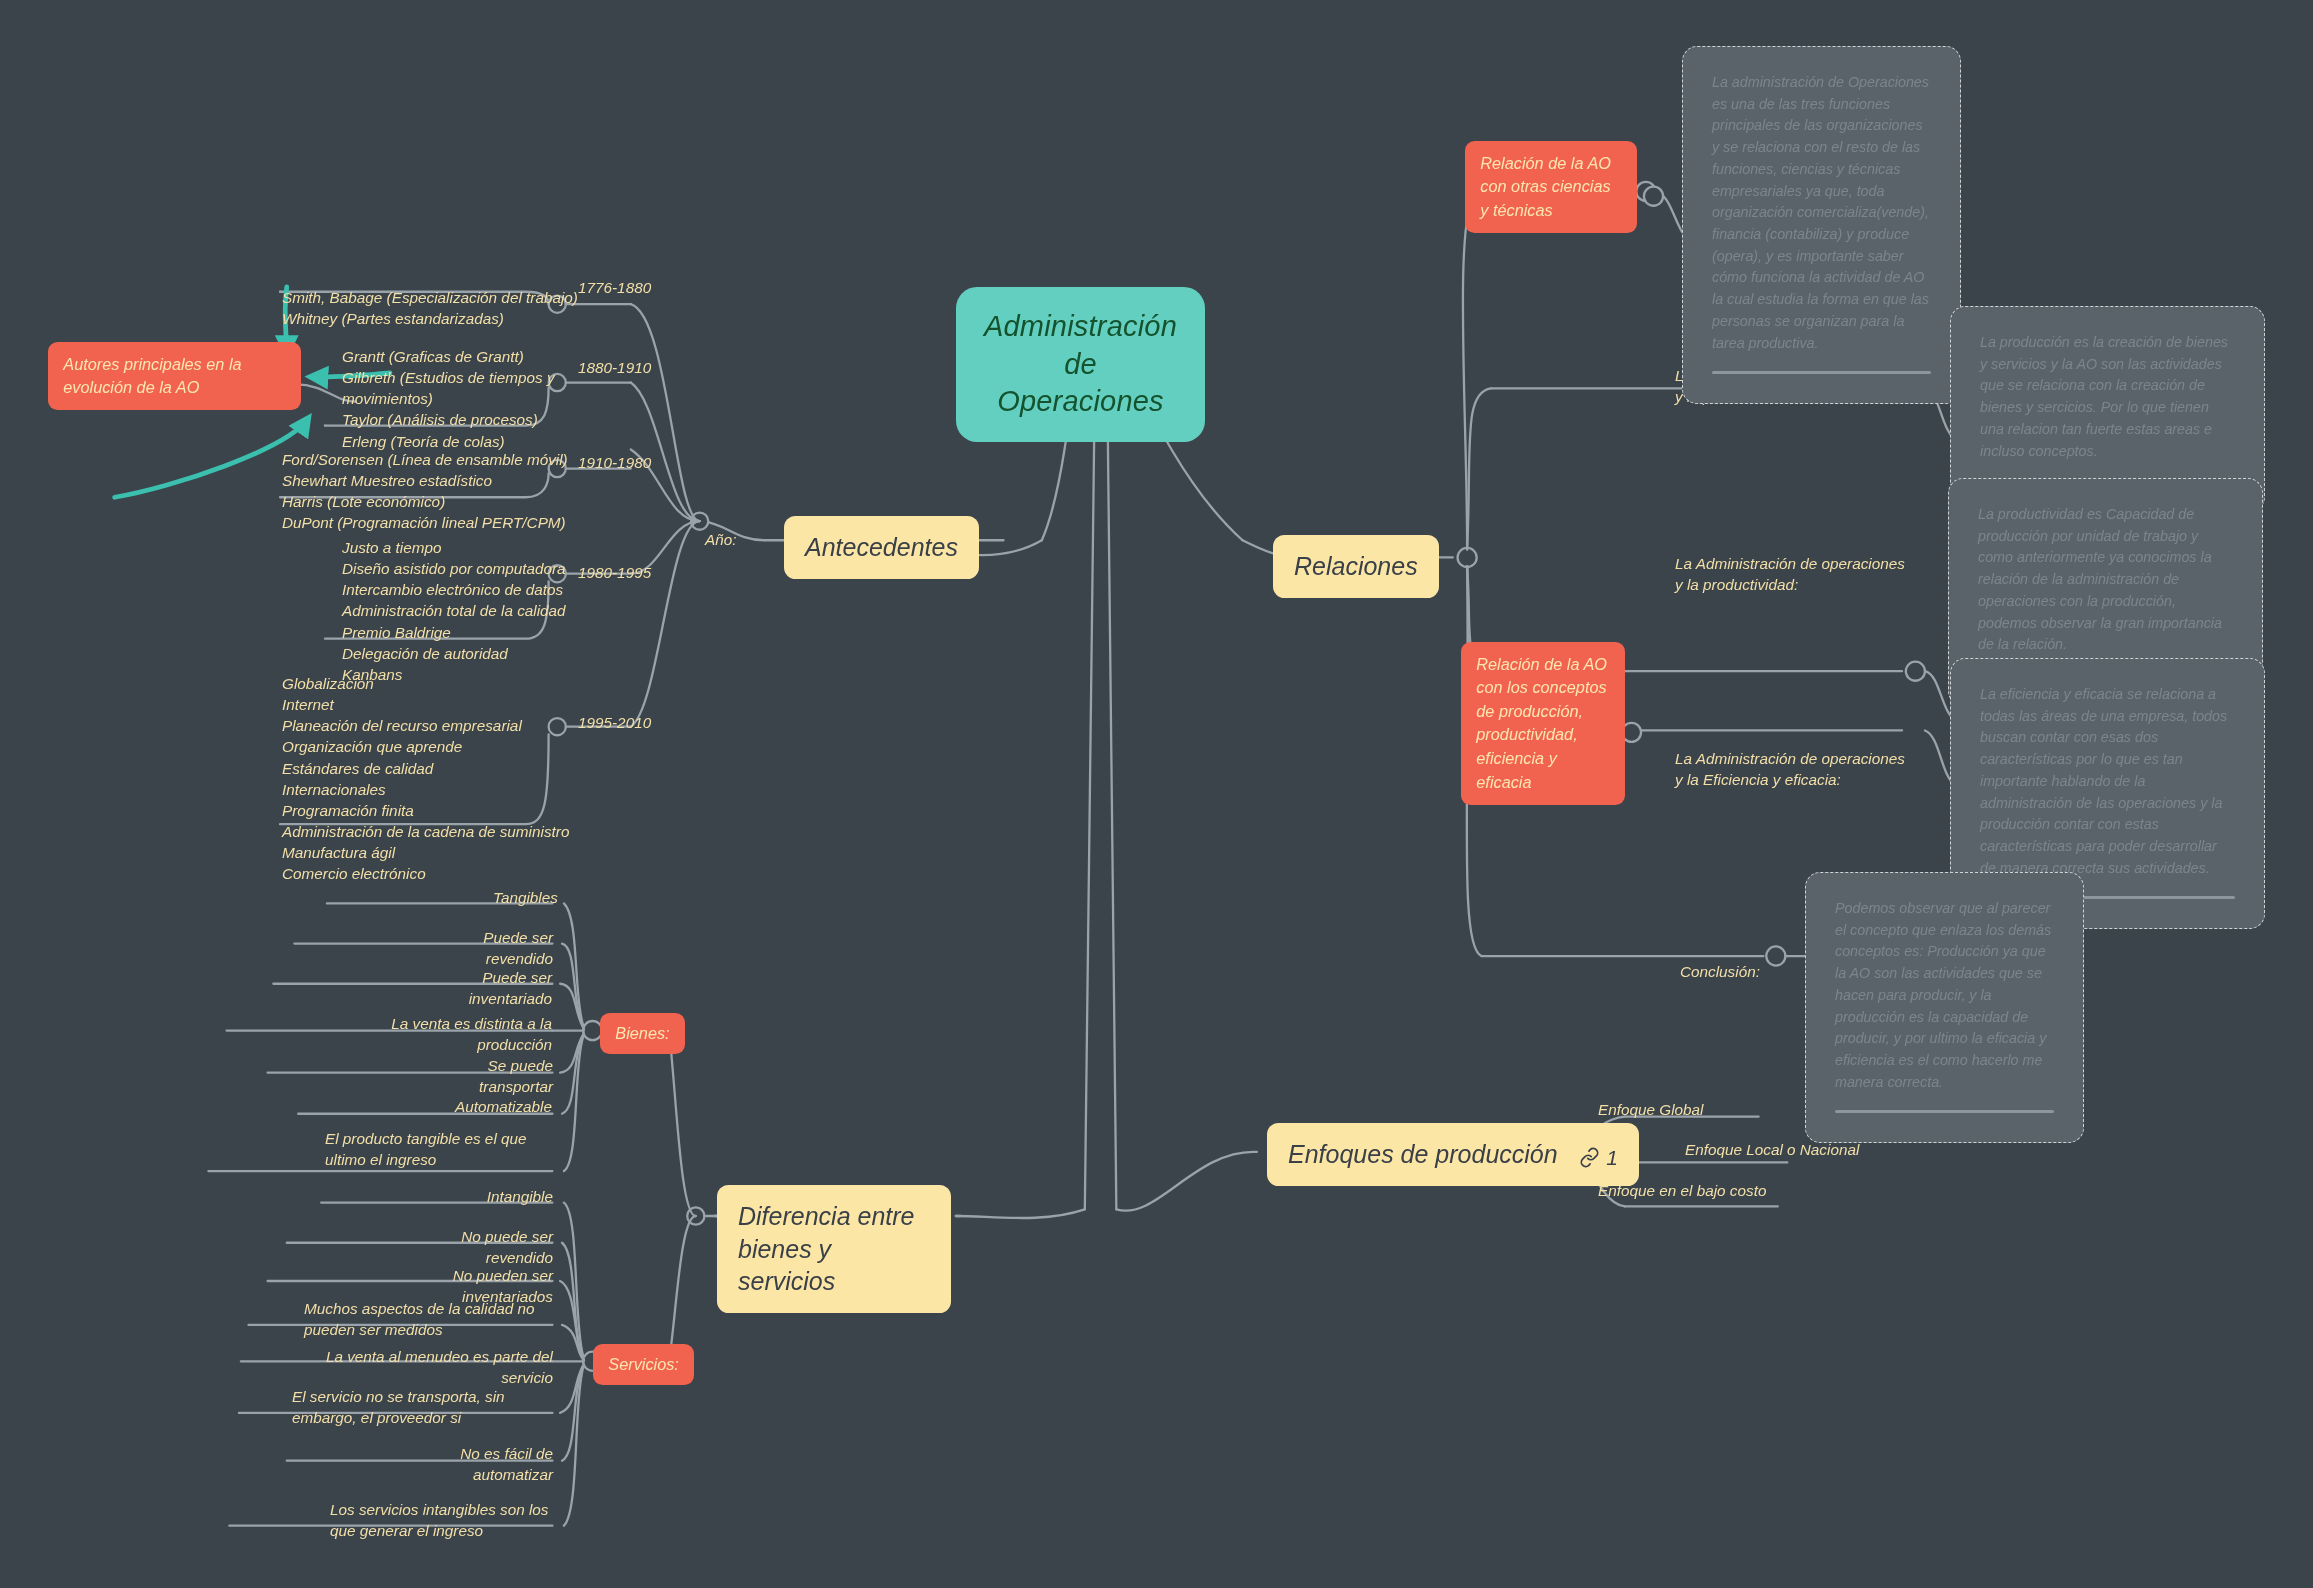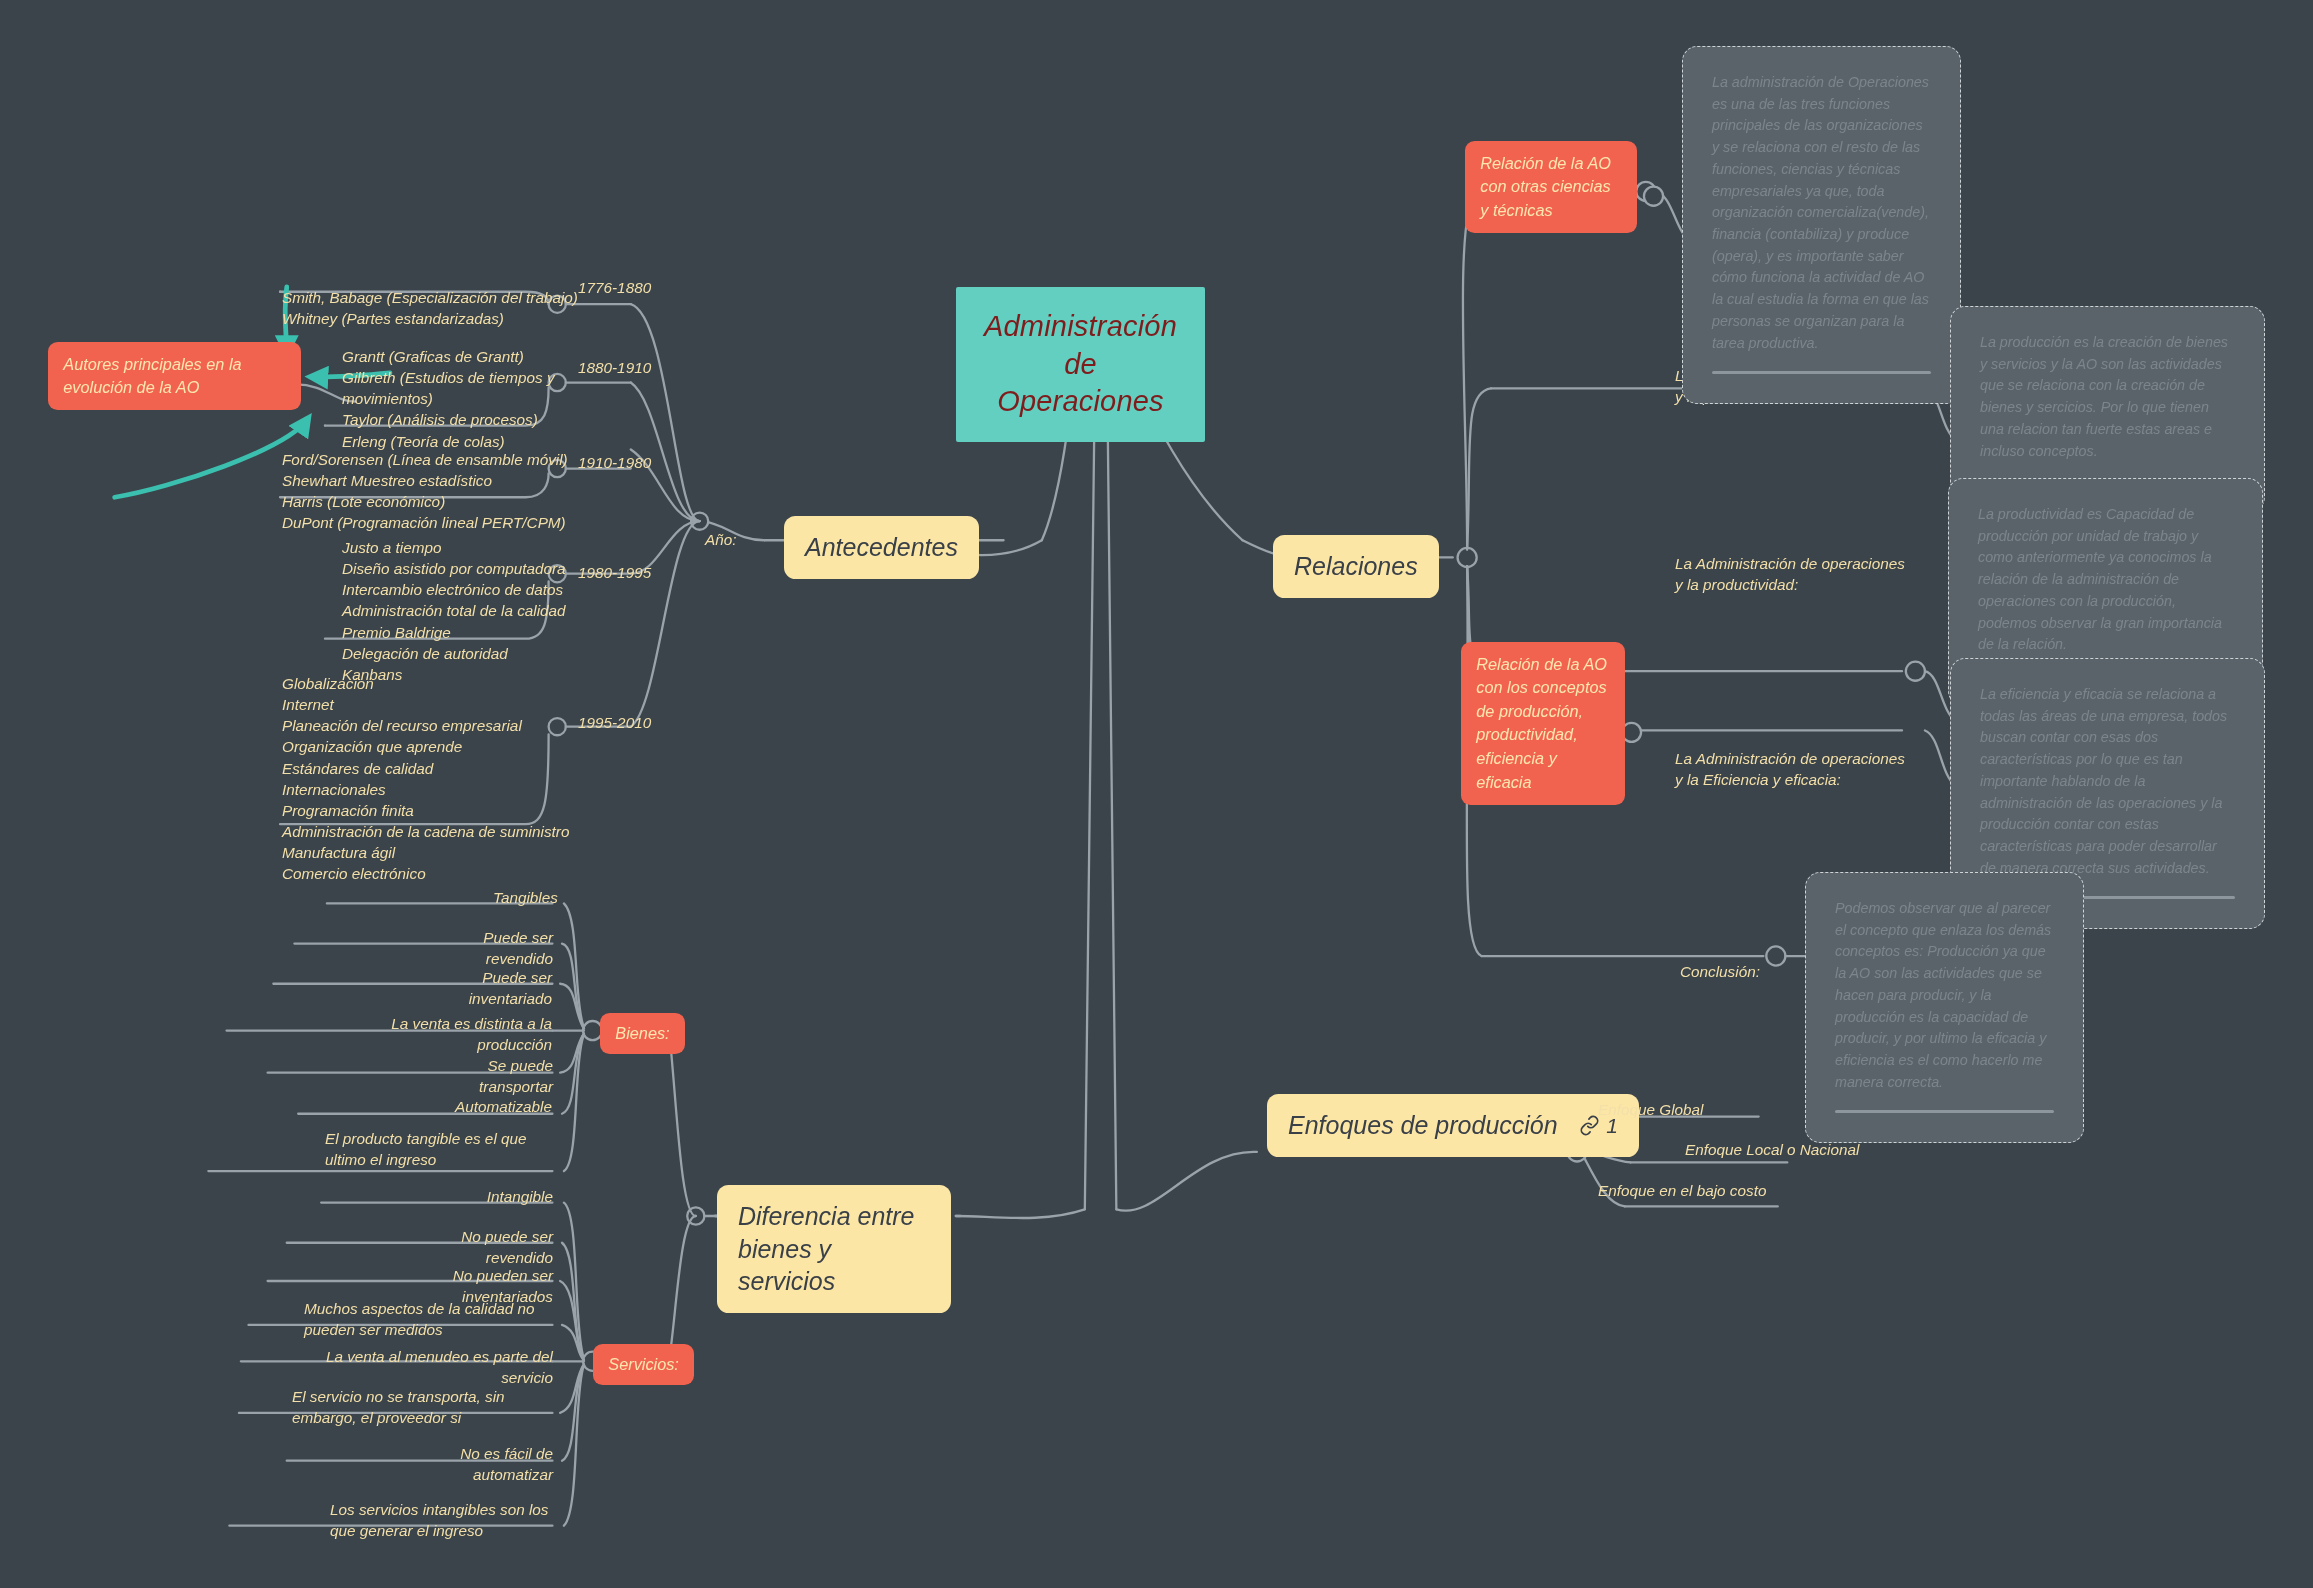--- a/index.html
+++ b/index.html
@@ -9,22 +9,22 @@
     font-family: "Liberation Sans", sans-serif;
     overflow: hidden;
   }
   #canvas { position: relative; width: 2313px; height: 1589px; }
   svg.links { position: absolute; left: 0; top: 0; width: 2313px; height: 1589px; pointer-events: none; }
 
   
   .node { position: absolute; font-style: italic; }
 
   .n-main {
-    background: #63cfc0; color: #7f1d1d;
-    border-radius: 2px; padding: 21px 25px;
+    background: #63cfc0; color: #14532d;
+    border-radius: 21px; padding: 21px 25px;
     font-size: 29px; line-height: 1.3; text-align: center;
     letter-spacing: 0.2px;
   }
   .n-topic {
     background: #fce6a6; color: #3a4048;
     border-radius: 11.5px; padding: 15.3px 21px;
     font-size: 25px; line-height: 1.3;
   }
   .n-topic.with-badge { display: flex; align-items: center; gap: 21px; }
   .n-red {
@@ -388,21 +388,21 @@
   <div class="node n-note" style="left:1950px; top:658px; width:315px;">
     <div>La eficiencia y eficacia se relaciona a todas las áreas de una empresa, todos buscan contar con esas dos características por lo que es tan importante hablando de la administración de las operaciones y la producción contar con estas características para poder desarrollar de manera correcta sus actividades.</div>
     <div class="note-rule"></div>
   </div>
 
   <div class="node n-note" style="left:1805px; top:872px; width:279px;">
     <div>Podemos observar que al parecer el concepto que enlaza los demás conceptos es: Producción ya que la AO son las actividades que se hacen para producir, y la producción es la capacidad de producir, y por ultimo la eficacia y eficiencia es el como hacerlo me manera correcta.</div>
     <div class="note-rule"></div>
   </div>
 
-  <div class="node n-topic with-badge" style="left:1267px; top:1094px;">
+  <div class="node n-topic with-badge" style="left:1267px; top:1123px;align-items:flex-end;">
     <span>Enfoques de producción</span>
     <span class="link-badge">
       <svg width="21" height="21" viewBox="0 0 24 24" fill="none" stroke="#3a4048" stroke-width="2" stroke-linecap="round">
         <path d="M10 13a5 5 0 0 0 7.07 0l2.83-2.83a5 5 0 0 0-7.07-7.07l-1.5 1.5"></path>
         <path d="M14 11a5 5 0 0 0-7.07 0L4.1 13.83a5 5 0 0 0 7.07 7.07l1.5-1.5"></path>
       </svg>
       <span>1</span>
     </span>
   </div>
 

